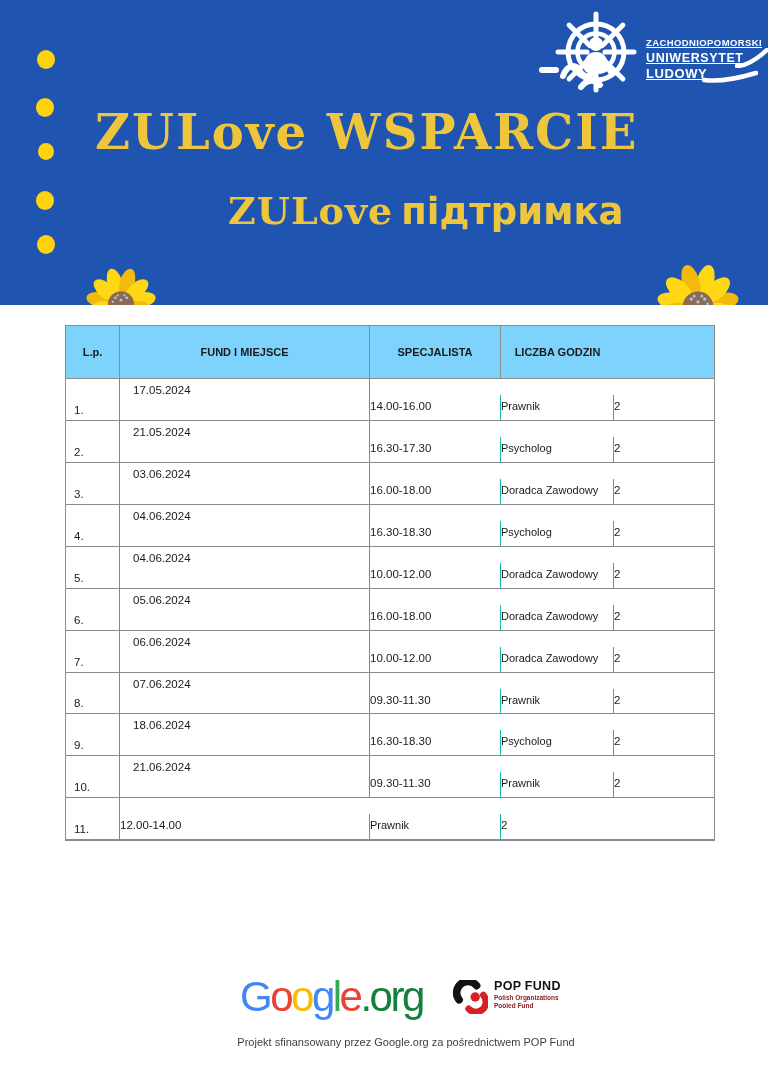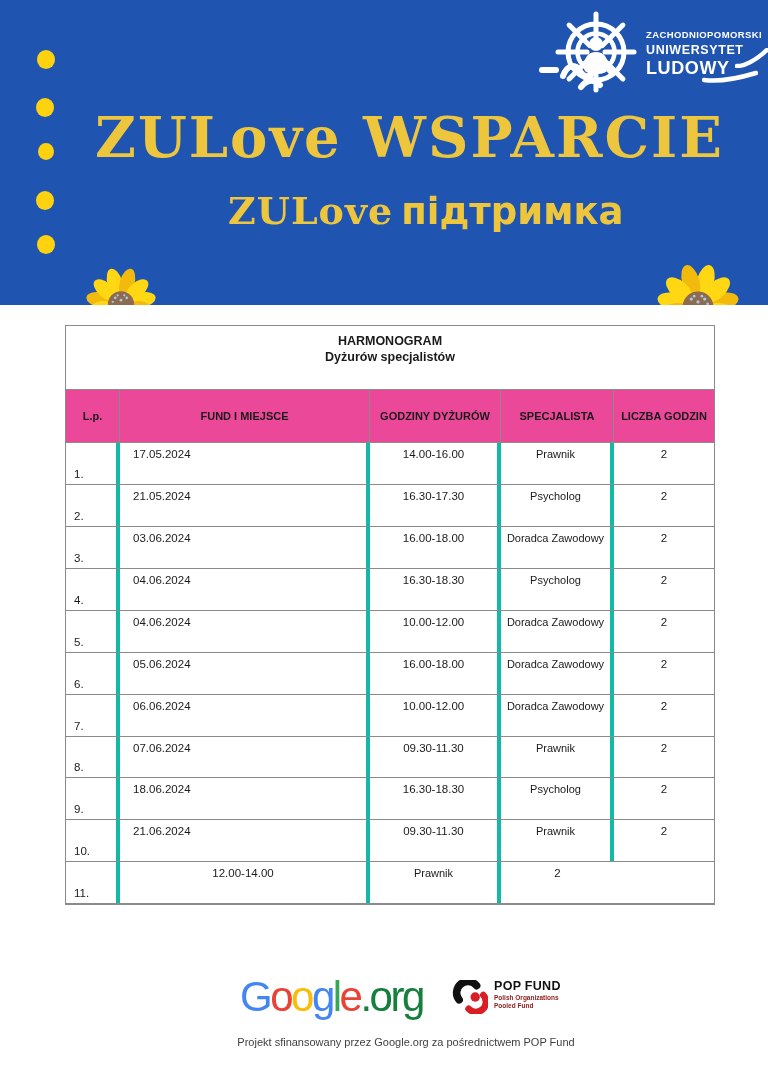--- a/index.html
+++ b/index.html
@@ -3,53 +3,53 @@
 <meta charset="utf-8">
 <style>
   html,body{margin:0;padding:0;background:#fff;}
   #page{position:relative;width:768px;height:1086px;background:#fff;overflow:hidden;
         font-family:"Liberation Sans",sans-serif;}
 
   
   .hero{position:absolute;left:0;top:0;width:768px;height:305px;overflow:hidden;}
   .dot{position:absolute;border-radius:50%;width:18px;height:19px;}
   .hero-title1{position:absolute;left:95px;top:104px;font-family:"DejaVu Serif","Liberation Serif",serif;
-        font-size:56px;font-weight:600;letter-spacing:2px;white-space:nowrap;}
+        font-size:48px;font-weight:600;letter-spacing:2px;white-space:nowrap;}
   .hero-title2{position:absolute;left:228px;top:188px;white-space:nowrap;}
   .hero-title2 .serif{font-family:"DejaVu Serif","Liberation Serif",serif;font-size:38px;font-weight:600;letter-spacing:1px;}
   .hero-title2 .cyr{font-family:"DejaVu Sans","Liberation Sans",sans-serif;font-size:37px;font-weight:800;margin-left:8px;}
 
   .org-logo{position:absolute;left:536px;top:8px;width:228px;height:96px;}
-  .org-text{position:absolute;left:110px;top:22px;color:#fff;font-weight:bold;line-height:1;}
+  .org-text{position:absolute;left:110px;top:30px;color:#fff;font-weight:bold;line-height:1;text-decoration:underline;}
   .org-text .l1{font-size:9.5px;letter-spacing:.4px;margin-bottom:4px;}
   .org-text .l2{font-size:12.5px;letter-spacing:.6px;margin-bottom:3px;}
-  .org-text .l3{font-size:18px;letter-spacing:.6px;}
+  .org-text .l3{font-size:13px;letter-spacing:.6px;}
   .swoosh1{position:absolute;left:199px;top:40px;}
   .swoosh2{position:absolute;left:166px;top:62px;}
 
   .sunflower{position:absolute;}
 
   
   .tbl{position:absolute;left:65px;top:325px;width:650px;border:1px solid #8a8a8a;background:#fff;
        color:#1a1a1a;box-sizing:border-box;}
   .tbl-title{height:64px;border-bottom:1px solid #8a8a8a;text-align:center;padding-top:7px;
        font-weight:bold;font-size:12.5px;line-height:16px;box-sizing:border-box;}
   .grid{display:grid;grid-template-columns:54px 250px 131px 113px 100px;}
-  .thead{height:53px;background:#ec4899;border-bottom:1px solid #8a8a8a;box-sizing:border-box;}
+  .thead{height:53px;background:#7dd3fc;border-bottom:1px solid #8a8a8a;box-sizing:border-box;}
   .thead>div{border-right:1px solid #8a8a8a;display:flex;align-items:center;justify-content:center;
        font-weight:bold;font-size:11px;text-align:center;padding:0 2px;}
   .thead>div:last-child{border-right:none;}
   .trow{height:42px;border-bottom:1px solid #8a8a8a;box-sizing:border-box;}
   .trow.thick-top{border-top:1px solid #8a8a8a;margin-top:-1px;}
-  .c{border-right:4px solid #14b8a6;font-size:11.5px;padding-top:5px;box-sizing:border-box;}
+  .c{border-right:1px solid #14b8a6;font-size:11.5px;padding-top:5px;box-sizing:border-box;}
   .c:last-child{border-right:none;}
   .c.lp{position:relative;}
   .c.lp span{position:absolute;left:8px;bottom:4px;font-size:11.5px;}
   .c.date{padding-left:13px;}
-  .c.time,.c.spec,.c.cnt{text-align:center;}
+  .c.time,.c.spec,.c.cnt{margin-top:16px;}
   .c.spec{font-size:11px;}
   .tsum{grid-template-columns:435px 113px 100px;height:44px;box-sizing:border-box;}
   .tsum>div{border-right:1px solid #8a8a8a;font-weight:bold;font-size:11.5px;padding-top:6px;box-sizing:border-box;}
   .tsum>div:last-child{border-right:none;text-align:center;}
   .tsum .lbl{padding-left:8px;}
 
   
   .google-logo{position:absolute;left:240px;top:976px;font-size:42px;font-weight:500;
        letter-spacing:-2.5px;line-height:42px;white-space:nowrap;}
   .popfund{position:absolute;left:452px;top:980px;display:flex;align-items:flex-start;}
@@ -178,28 +178,23 @@
           <circle cx="50" cy="53" r="1.7" fill="#a8c8e8"></circle>
         <circle cx="57" cy="50" r="1.7" fill="#a8c8e8"></circle>
           <circle cx="46" cy="47" r="1.4" fill="#a8c8e8"></circle>
         <circle cx="54" cy="47" r="1.4" fill="#a8c8e8"></circle>
           <circle cx="40" cy="55" r="1.4" fill="#a8c8e8"></circle>
       </g>
     </svg>
   </div>
 
   <div class="tbl">
-    <div class="tbl-title">
-      <div>HARMONOGRAM</div>
-      <div>Dyżurów specjalistów</div>
-    </div>
     <div class="grid thead">
       <div>L.p.</div>
       <div>FUND I MIEJSCE</div>
-      <div>GODZINY DYŻURÓW</div>
       <div>SPECJALISTA</div>
       <div>LICZBA GODZIN</div>
     </div>
     <div id="rows-box">
     <div class="grid trow">
       <div class="c lp">
             <span>1.</span>
           </div>
       <div class="c date"><span>17.05.2024</span></div>
       <div class="c time"><span>14.00-16.00</span></div>

